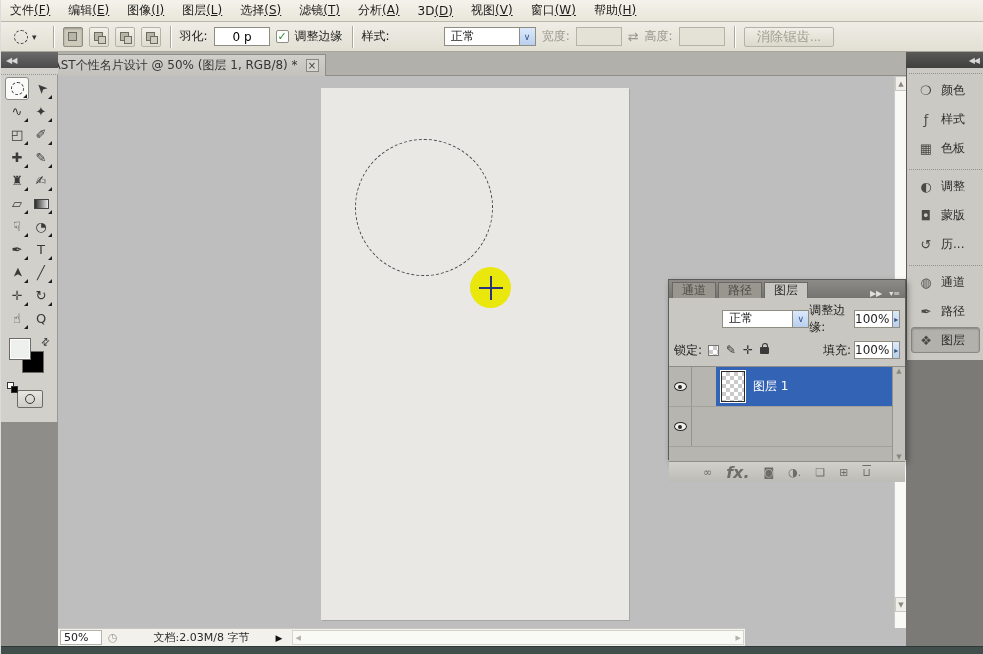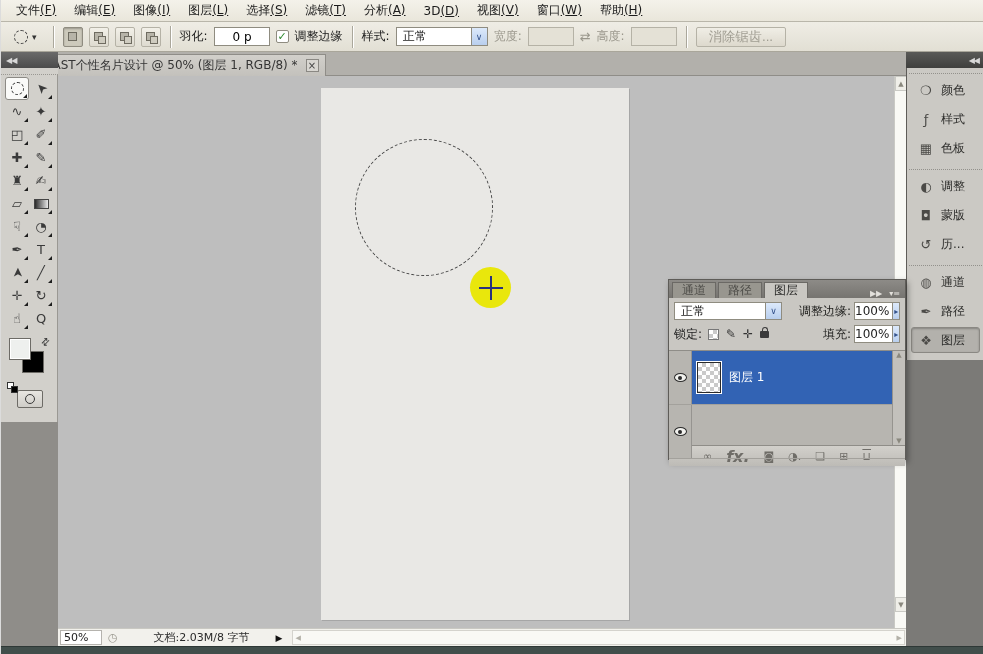--- a/index.html
+++ b/index.html
@@ -4,21 +4,21 @@
 <style>
   * { margin:0; padding:0; box-sizing:border-box; }
   html,body { background:#888; }
   body { font-family:"DejaVu Sans","Liberation Sans",sans-serif; }
   .window { position:relative; width:983px; height:654px; background:#bebebe; overflow:hidden;
             border-left:1px solid #dcdcdc; font-size:12px; color:#222; }
 
   
   .menubar { position:absolute; left:0; top:0; width:983px; height:22px;
              background:linear-gradient(#f4f2ea,#e9e6db); border-bottom:1px solid #b9b6aa;
-             display:flex; align-items:center; padding-left:6px; }
+             display:flex; align-items:center; padding-left:0; }
   .menu-item { padding:2px 9px; cursor:default; color:#1c1c1c; }
   .mkey { text-decoration:underline; }
   .mkey::before { content:"("; text-decoration:none; }
   .mkey::after  { content:")"; text-decoration:none; }
 
   
   .optionsbar { position:absolute; left:0; top:22px; width:983px; height:30px;
                 background:linear-gradient(#efede5,#e2dfd4); border-bottom:1px solid #a9a69a;
                 display:flex; align-items:center; gap:6px; padding-left:6px; }
   .osep { width:1px; height:22px; background:#aaa79b; box-shadow:1px 0 0 #fff; margin:0 3px; }
@@ -31,21 +31,21 @@
   .mode-shape { width:9px; height:9px; background:#b7b4a8; border:1px solid #6e6b60; }
   .mode-shape.add::after, .mode-shape.sub::after, .mode-shape.int::after
     { content:""; display:block; width:6px; height:6px; border:1px solid #6e6b60; background:#cfccc0; margin:3px 0 0 3px; }
   .opt-label { color:#1c1c1c; white-space:nowrap; }
   .opt-label.dis { color:#9a978c; }
   .txtfield { width:56px; height:19px; border:1px solid #8f8c80; background:#fff; padding:1px 18px; font:inherit; }
   .txtfield:disabled { background:#e4e1d6; border-color:#b5b2a6; }
   .checkbox { width:13px; height:13px; border:1px solid #8f8c80; background:#fff; border-radius:2px;
               display:inline-flex; align-items:center; justify-content:center; }
   .checkbox .ck { color:#2c8a2c; font-size:11px; font-weight:bold; line-height:1; }
-  .selectbox { height:19px; background:#fff; border:1px solid #8f8c80; display:inline-flex; align-items:flex-start; }
+  .selectbox { height:19px; background:#fff; border:1px solid #8f8c80; display:inline-flex; align-items:flex-end;margin-left:48px; }
   .selectbox .sel-text { padding:0 6px; flex:1; }
   .selectbox .sel-btn { width:16px; height:100%; background:linear-gradient(#dce9fb,#b9cfee);
                         border-left:1px solid #8f8c80; color:#33518a; font-size:9px;
                         display:flex; align-items:center; justify-content:center; }
   .swap-glyph { color:#9a978c; font-size:13px; }
   .refine-btn { height:20px; padding:0 12px; border:1px solid #b5b2a6; border-radius:2px;
                 background:linear-gradient(#f0eee6,#ddd9cd); color:#a09d92; }
 
   
   .tabstrip { position:absolute; left:0; top:52px; width:905px; height:24px; background:#b2b0ab;
@@ -117,21 +117,21 @@
   .lk-checker { width:11px; height:11px; border:1px solid #777; }
   .checker { background-color:#fff;
              background-image:linear-gradient(45deg,#cacaca 25%,transparent 25%,transparent 75%,#cacaca 75%),
                               linear-gradient(45deg,#cacaca 25%,transparent 25%,transparent 75%,#cacaca 75%);
              background-size:8px 8px; background-position:0 0,4px 4px; }
   .lk-glyph { font-size:12px; color:#333; }
   .padlock { position:relative; width:9px; height:7px; background:#3a3a3a; border-radius:1px; display:inline-block; }
   .padlock::before { content:""; position:absolute; left:1.5px; top:-4px; width:4px; height:4px;
                      border:1.5px solid #3a3a3a; border-bottom:none; border-radius:3px 3px 0 0; }
   .lp-list { position:relative; height:96px; background:#b7b5b0; border:1px solid #8f8d88; border-left:none; border-right:none; }
-  .lp-row { position:relative; height:54px; display:flex; align-items:center; border-bottom:1px solid #a3a19c; }
+  .lp-row { position:relative; height:40px; display:flex; align-items:center; border-bottom:1px solid #a3a19c;gap:24px; }
   .lp-row.selected .row-main { background:#3263b4; color:#fff; }
   .row-eye { width:23px; height:100%; border-right:1px solid #969490; display:flex; align-items:center; justify-content:center; background:#b7b5b0; }
   .eye { position:relative; width:13px; height:9px; background:#f2f2ee; border:1px solid #2a2a2a; border-radius:50%; }
   .eye::after { content:""; position:absolute; left:3.5px; top:1.5px; width:4px; height:4px; background:#2a2a2a; border-radius:50%; }
   .row-main { flex:1; height:100%; display:flex; align-items:center; gap:8px; padding-left:5px; }
   .thumb { width:24px; height:31px; border:1px solid #2a2a2a; box-shadow:0 0 0 1px #fff; }
   .thumb.white { background:#f2f1ee; }
   .lname { font-size:12px; }
   .lname.it { font-style:italic; font-weight:bold; color:#1c1c1c; }
   .row-lock { margin-left:auto; margin-right:24px; }
@@ -147,21 +147,21 @@
   .dock-header { height:16px; background:linear-gradient(#595957,#3f3f3d); color:#d8d8d8; font-size:8px;
                  display:flex; align-items:center; justify-content:flex-end; padding-right:5px; letter-spacing:-1px; }
   .dock-body { background:#cbc9c4; border-left:1px solid #5e5c58; padding-bottom:4px; }
   .dock-grip { height:6px; border-bottom:1px dotted #93918c; margin:0 2px; }
   .dock-btn { display:flex; align-items:center; gap:6px; height:26px; margin:3px 4px; padding-left:5px;
               border:1px solid transparent; border-radius:3px; color:#2e2e2c; }
   .dock-btn.active { background:#b3b1ac; border-color:#8a8883; box-shadow:inset 0 1px 2px rgba(0,0,0,.25); }
   .dock-ic { width:18px; text-align:center; font-size:13px; color:#4b4a47; }
 
   
-  .statusbar { position:absolute; left:57px; top:628px; width:848px; height:18px; background:#f2f1ec;
+  .statusbar { position:absolute; left:57px; top:628px; width:687px; height:18px; background:#f2f1ec;
                border-top:1px solid #c9c8c2; display:flex; align-items:center; font-size:11px; }
   .zoomfield { width:42px; height:15px; background:#fff; border:1px solid #b5b3ae; margin-left:2px; padding:0 3px; }
   .sb-icon { margin-left:6px; color:#9a988f; font-size:11px; }
   .sb-doc { margin-left:36px; color:#2a2a2a; }
   .sb-arrow { margin-left:26px; font-size:9px; color:#111; }
   .hscroll { flex:1; height:15px; margin:0 1px 0 10px; background:#f9f9f5; border:1px solid #d4d3cd;
              display:flex; align-items:center; justify-content:space-between; font-size:7px; color:#b3b1a8; padding:0 2px; }
   .bottomstrip { position:absolute; left:0; top:646px; width:983px; height:8px; background:#414e4b; border-top:1px solid #2e3836; }
   .leftfoot { position:absolute; left:0; top:628px; width:57px; height:18px; background:#8f8d89; }
 </style>

